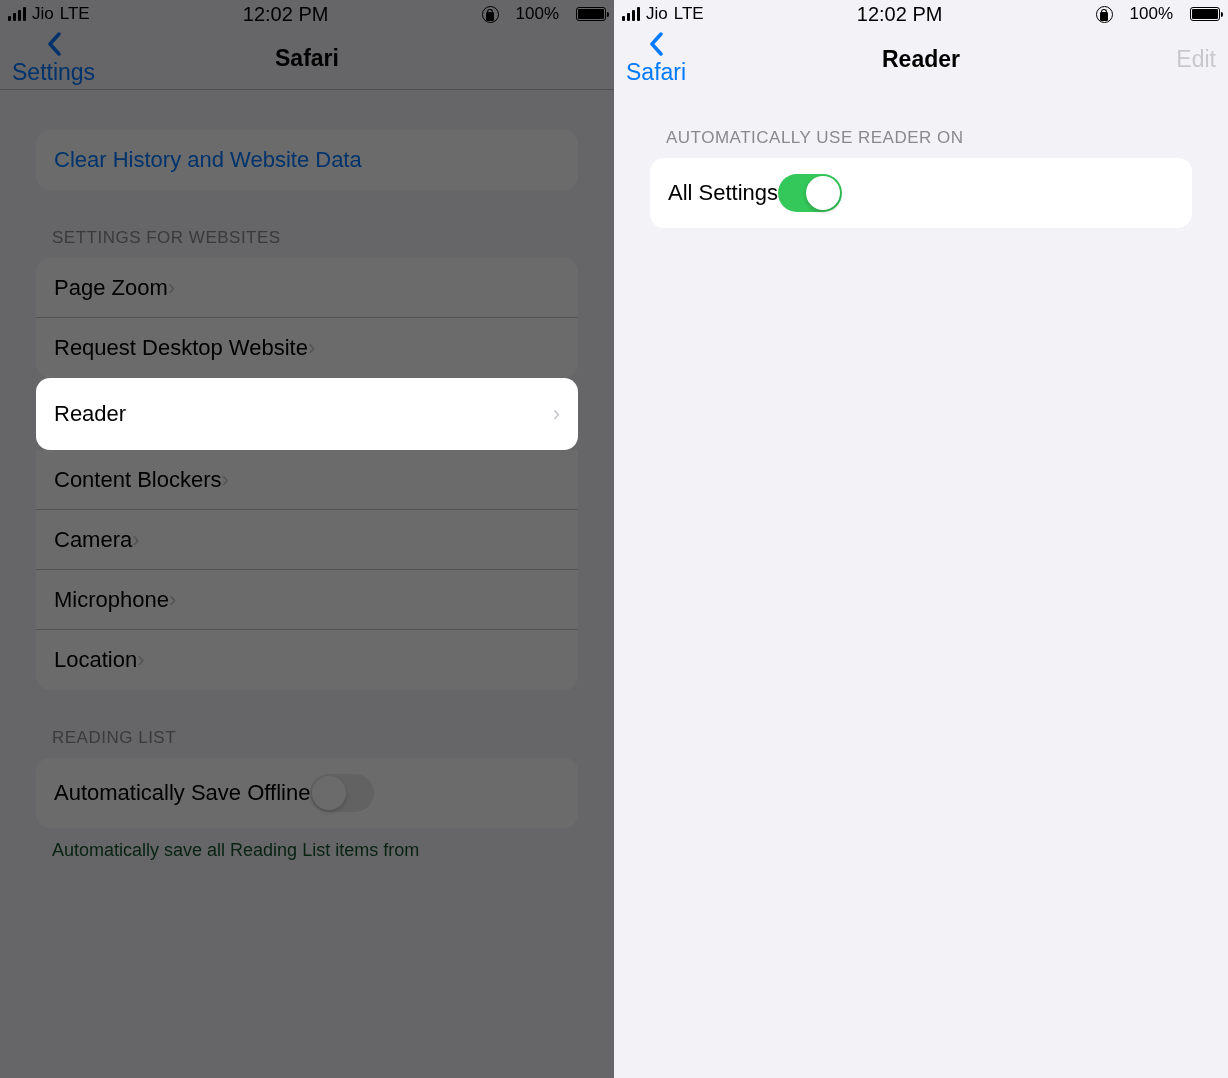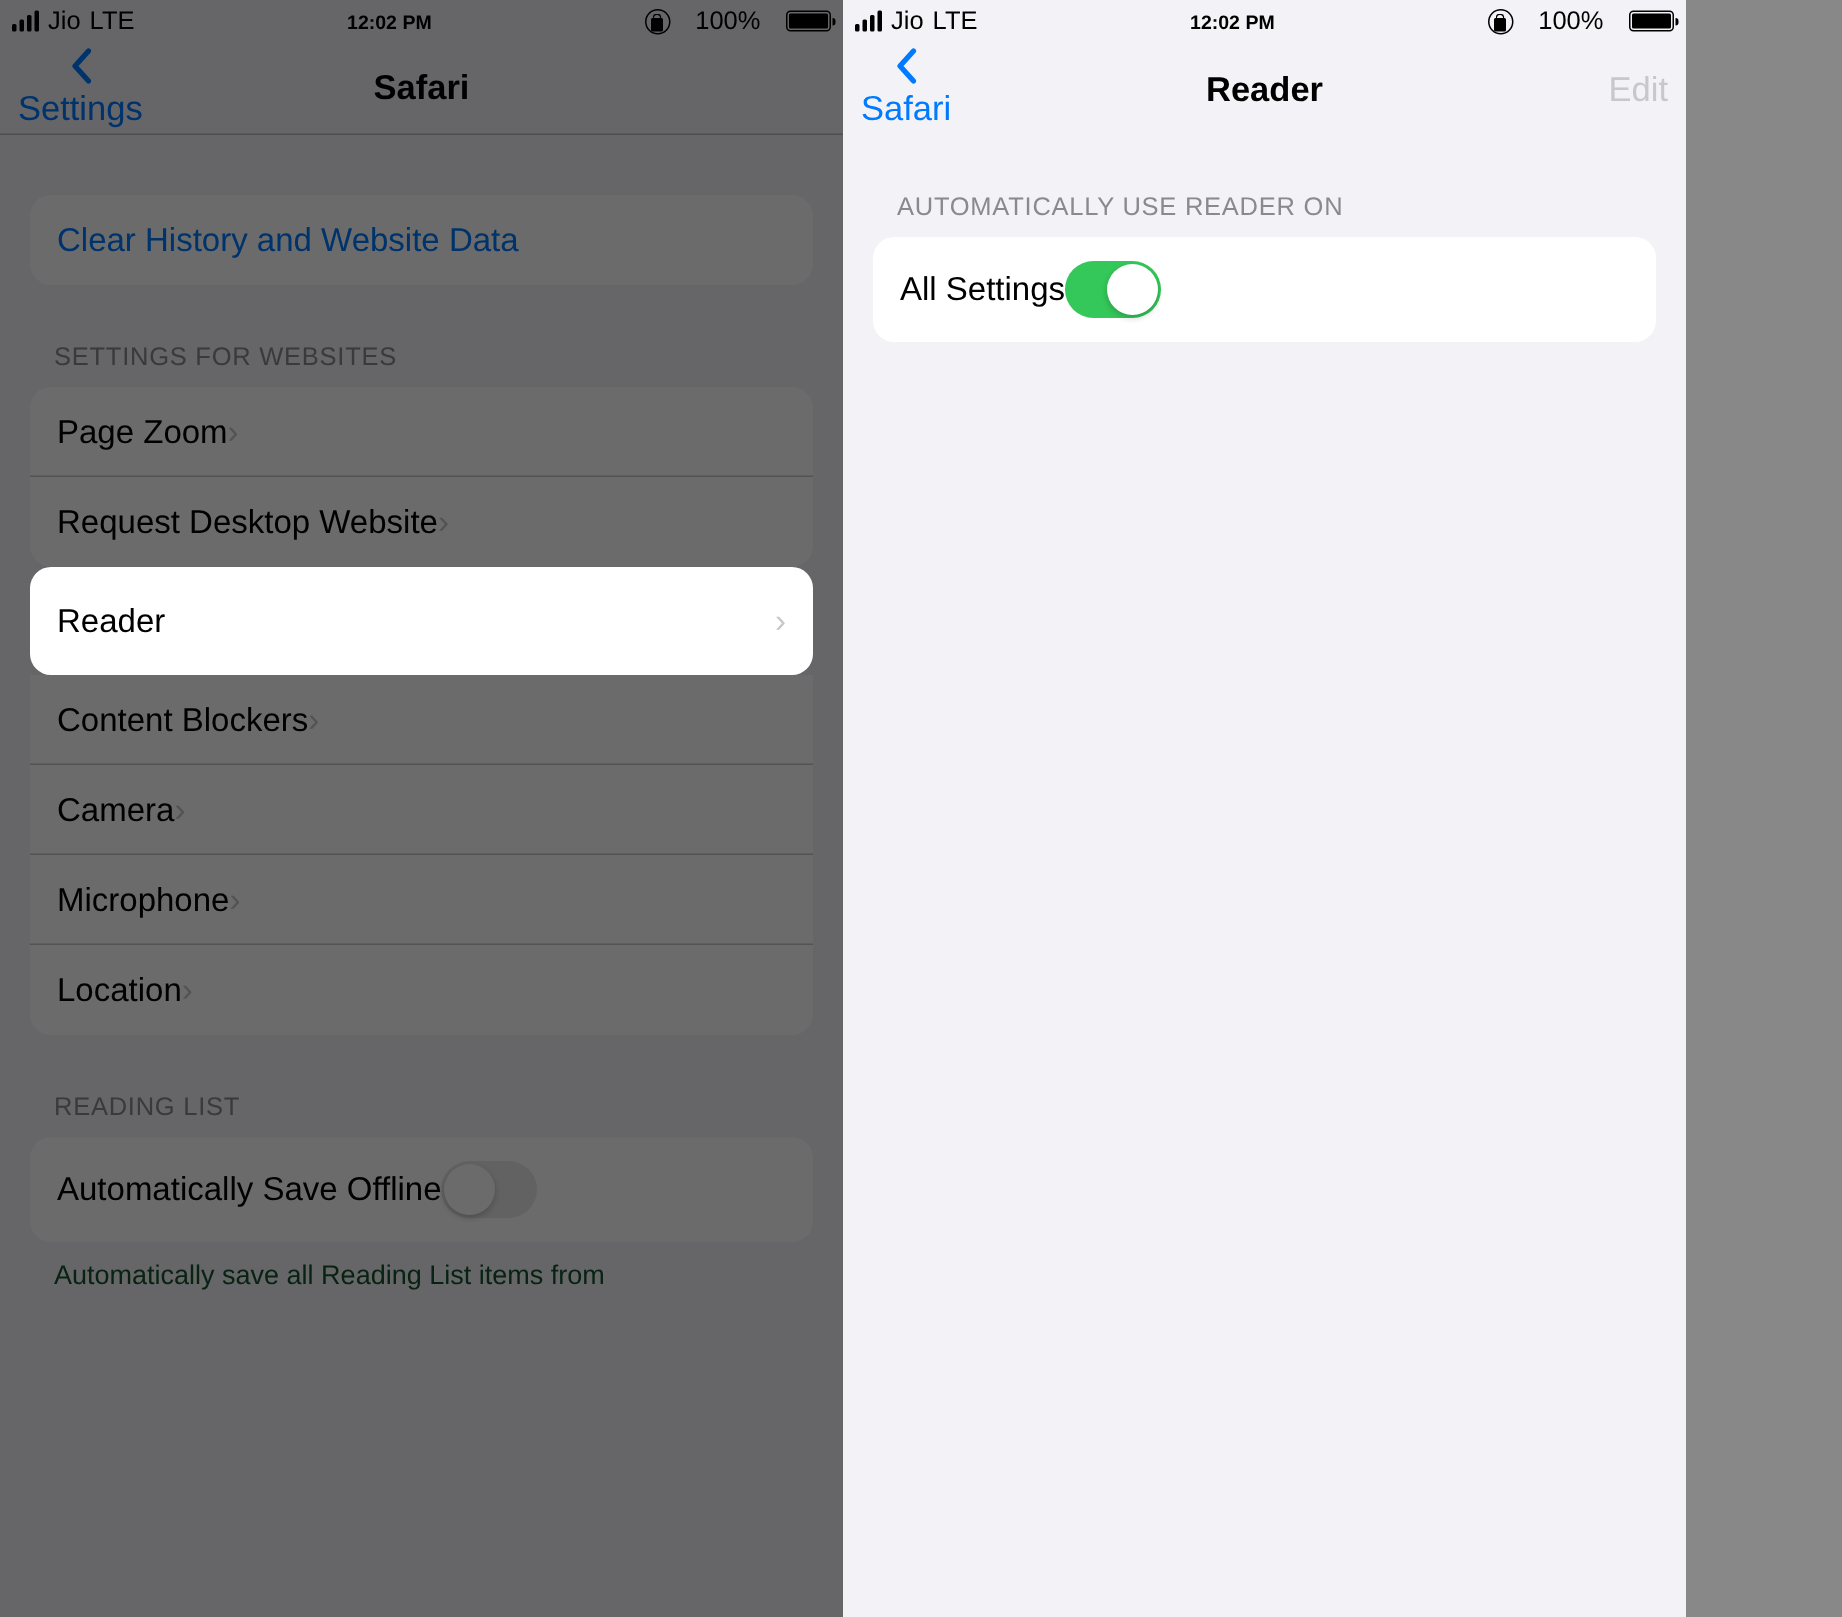--- a/index.html
+++ b/index.html
@@ -9,21 +9,21 @@
       font-family: -apple-system, BlinkMacSystemFont, "Segoe UI", Helvetica, Arial, sans-serif;
       -webkit-font-smoothing: antialiased;
     }
     body {
       background: #888;
       display: flex;
       width: 1228px;
       height: 1078px;
     }
     .screen {
-      width: 562px;
+      width: 614px;
       height: 1078px;
       background: #f2f2f7;
       position: relative;
       overflow: hidden;
     }
     .screen-left {
       position: relative;
     }
     .screen-left::after {
       content: '';
@@ -58,21 +58,21 @@
       width: 3px;
       background: #000;
       border-radius: 1px;
     }
     .signal span:nth-child(1){height:5px}
     .signal span:nth-child(2){height:8px}
     .signal span:nth-child(3){height:11px}
     .signal span:nth-child(4){height:14px}
     .carrier { font-size: 17px; }
     .network { font-size: 17px; }
-    .status-time { font-weight: 700; font-size: 13px; }
+    .status-time { font-weight: 400; font-size: 20px; }
     .status-right {
       display: flex;
       align-items: center;
       gap: 17px;
     }
     .lock-rotate {
       width: 17px;
       height: 17px;
       border: 1.5px solid #000;
       border-radius: 50%;
@@ -153,21 +153,21 @@
       left: 50%;
       transform: translateX(-50%);
       font-size: 23px;
       font-weight: 600;
     }
     .nav-action {
       color: #c7c7cc;
       font-size: 23px;
     }
     .content {
-      padding: 0 0;
+      padding: 0 16px;
     }
     .group {
       margin-top: 38px;
     }
     .group-header {
       font-size: 17px;
       color: #8a8a8e;
       letter-spacing: 0.5px;
       padding: 0 36px 10px 36px;
       text-transform: uppercase;

